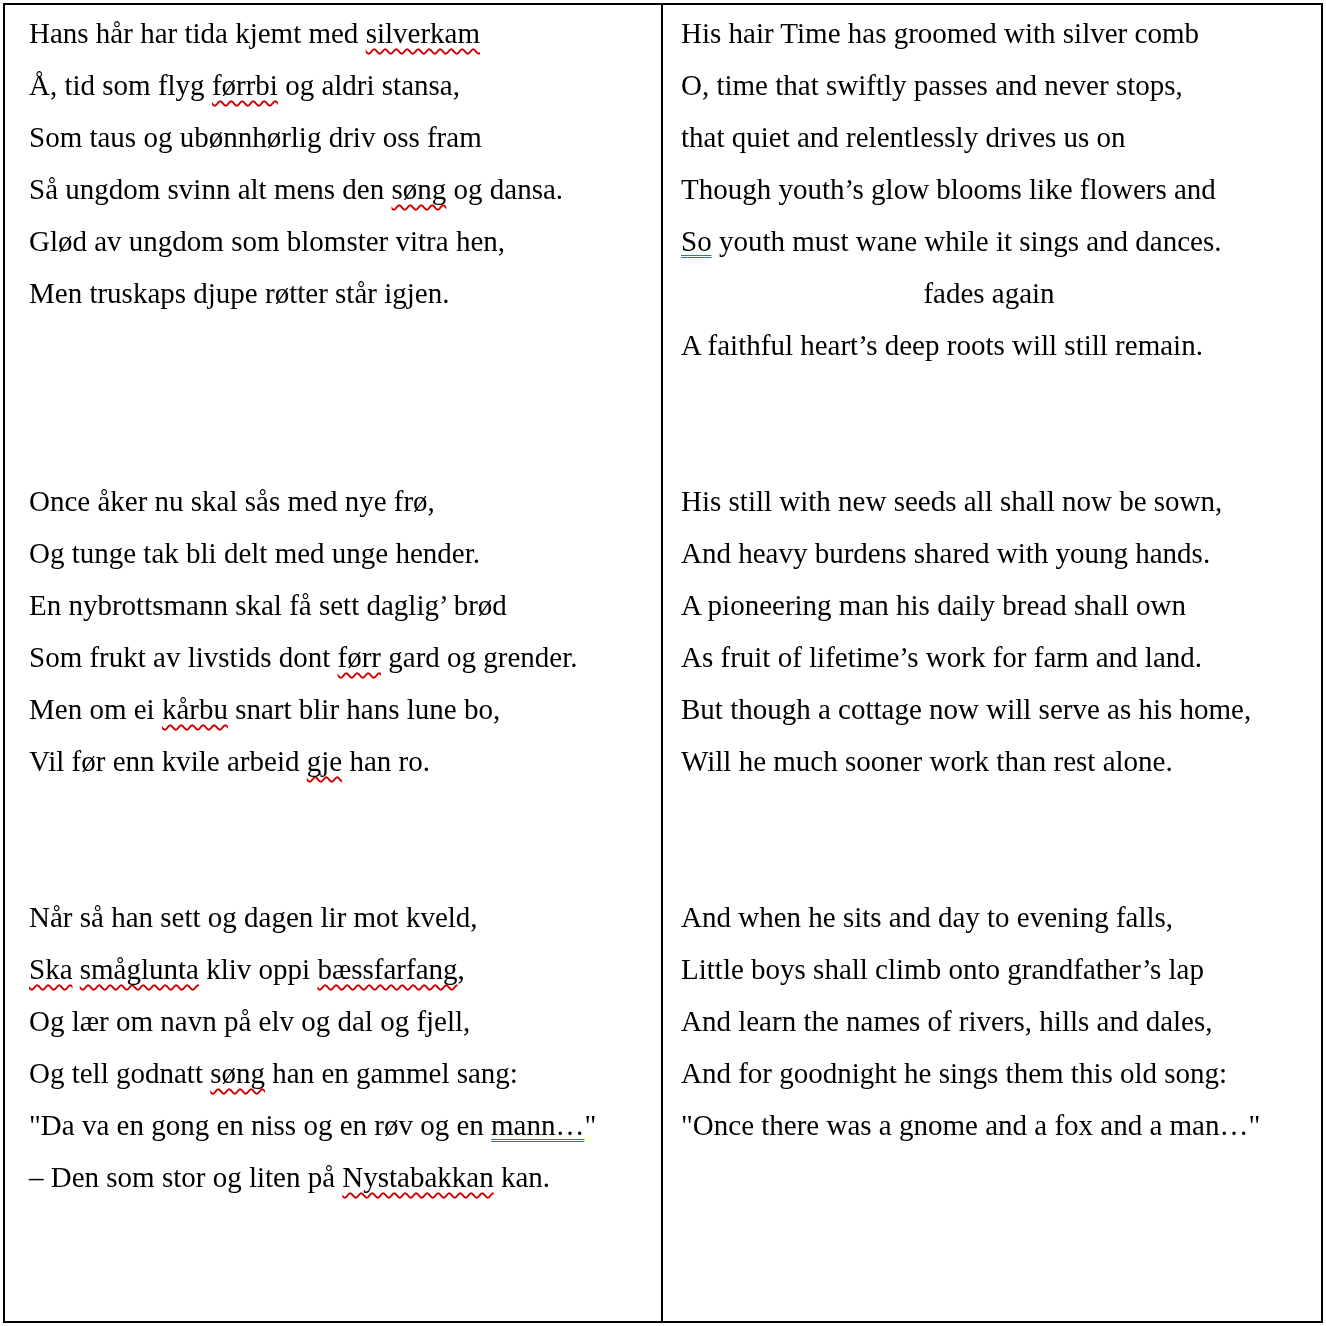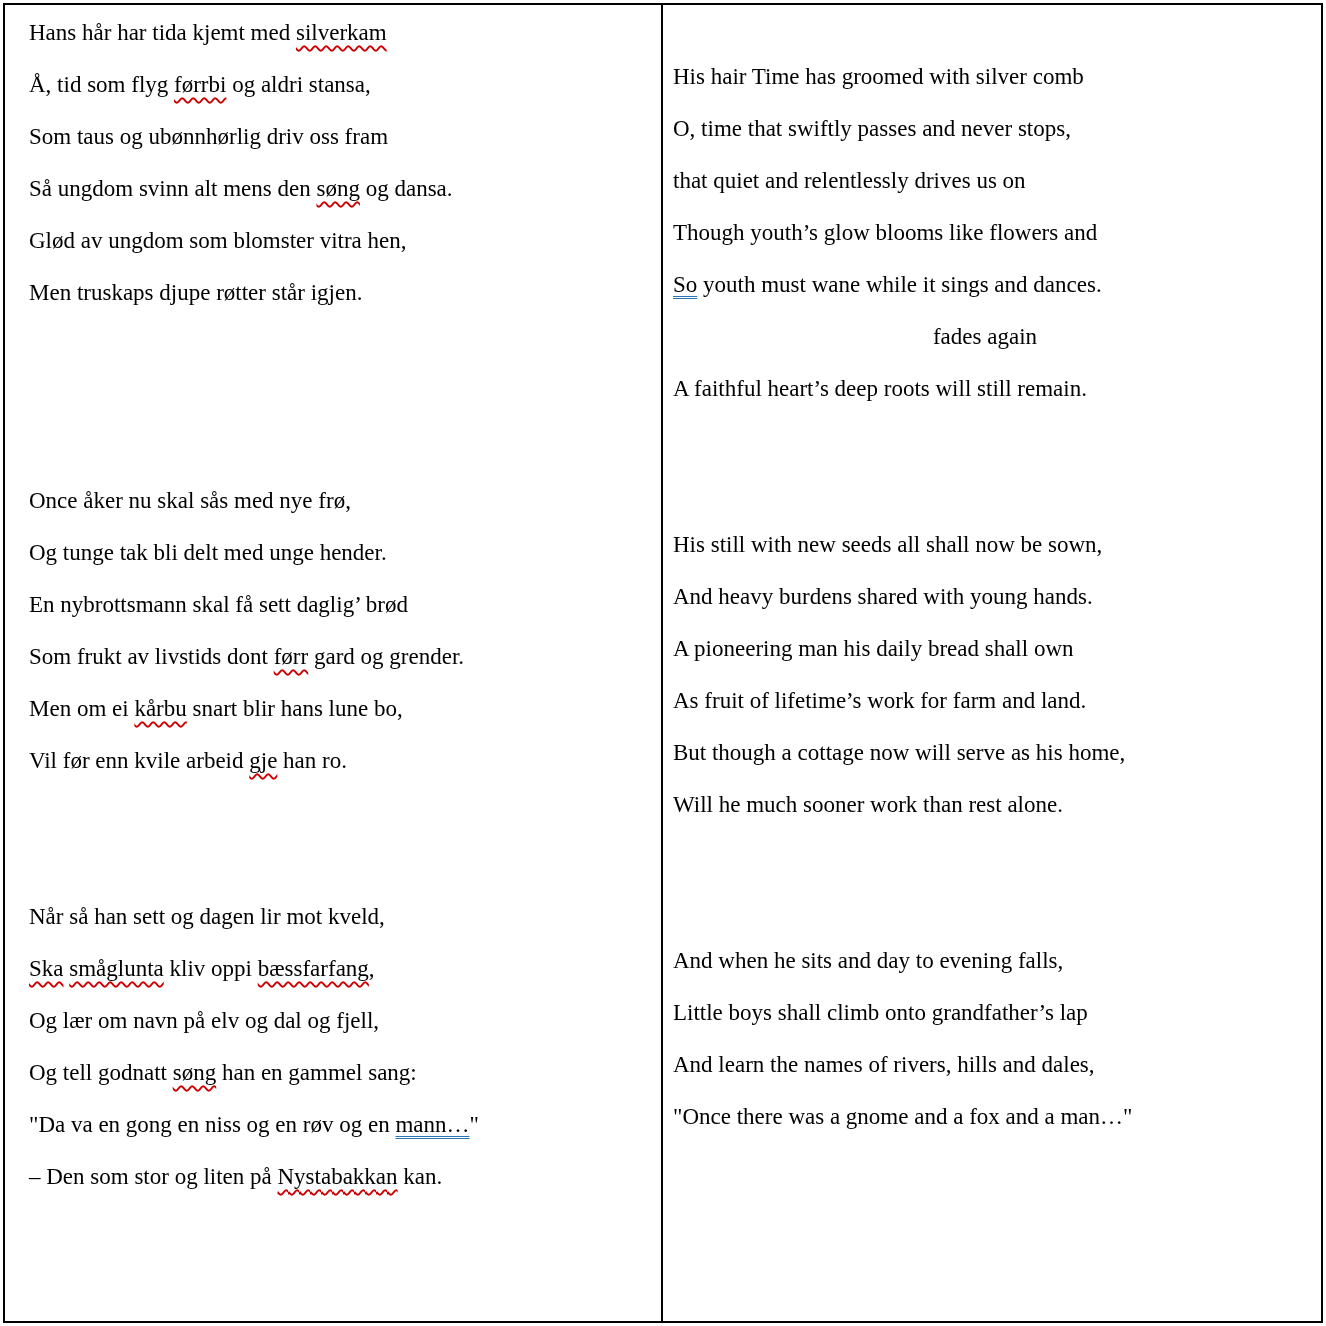--- a/index.html
+++ b/index.html
@@ -24,26 +24,26 @@
     border:2px solid var(--border-color);
     background:var(--bg-color);
     display:flex;
   }
   .col{
     width:50%;
     padding:2px 18px 0 24px;
     overflow:hidden;
   }
   .col.left{border-right:2px solid var(--border-color);}
-  .col.right{padding-left:10px;padding-right:24px;margin-top:44px;}
+  .col.right{padding-left:18px;padding-right:24px;}
   .line{
     margin:0;
     height:52px;
     line-height:52px;
-    font-size:23px;
+    font-size:29px;
     white-space:nowrap;
   }
   .line.align-right{text-align:center;}
   .spell{
     text-decoration-line:underline;
     text-decoration-style:wavy;
     text-decoration-color:var(--spell-color);
     text-decoration-thickness:2px;
     text-underline-offset:5px;
     text-decoration-skip-ink:none;
@@ -100,15 +100,16 @@
       <p class="line"><span>And heavy burdens shared with young hands.</span></p>
       <p class="line"><span>A pioneering man his daily bread shall own</span></p>
       <p class="line"><span>As fruit of lifetime’s work for farm and land.</span></p>
       <p class="line"><span>But though a cottage now will serve as his home,</span></p>
       <p class="line"><span>Will he much sooner work than rest alone.</span></p>
       <p class="line blank"></p>
       <p class="line blank"></p>
       <p class="line"><span>And when he sits and day to evening falls,</span></p>
       <p class="line"><span>Little boys shall climb onto grandfather’s lap</span></p>
       <p class="line"><span>And learn the names of rivers, hills and dales,</span></p>
+      <p class="line"><span>And for goodnight he sings them this old song:</span></p>
       <p class="line"><span>"Once there was a gnome and a fox and a man…"</span></p>
     </div>
 </div>
 
 </body></html>

